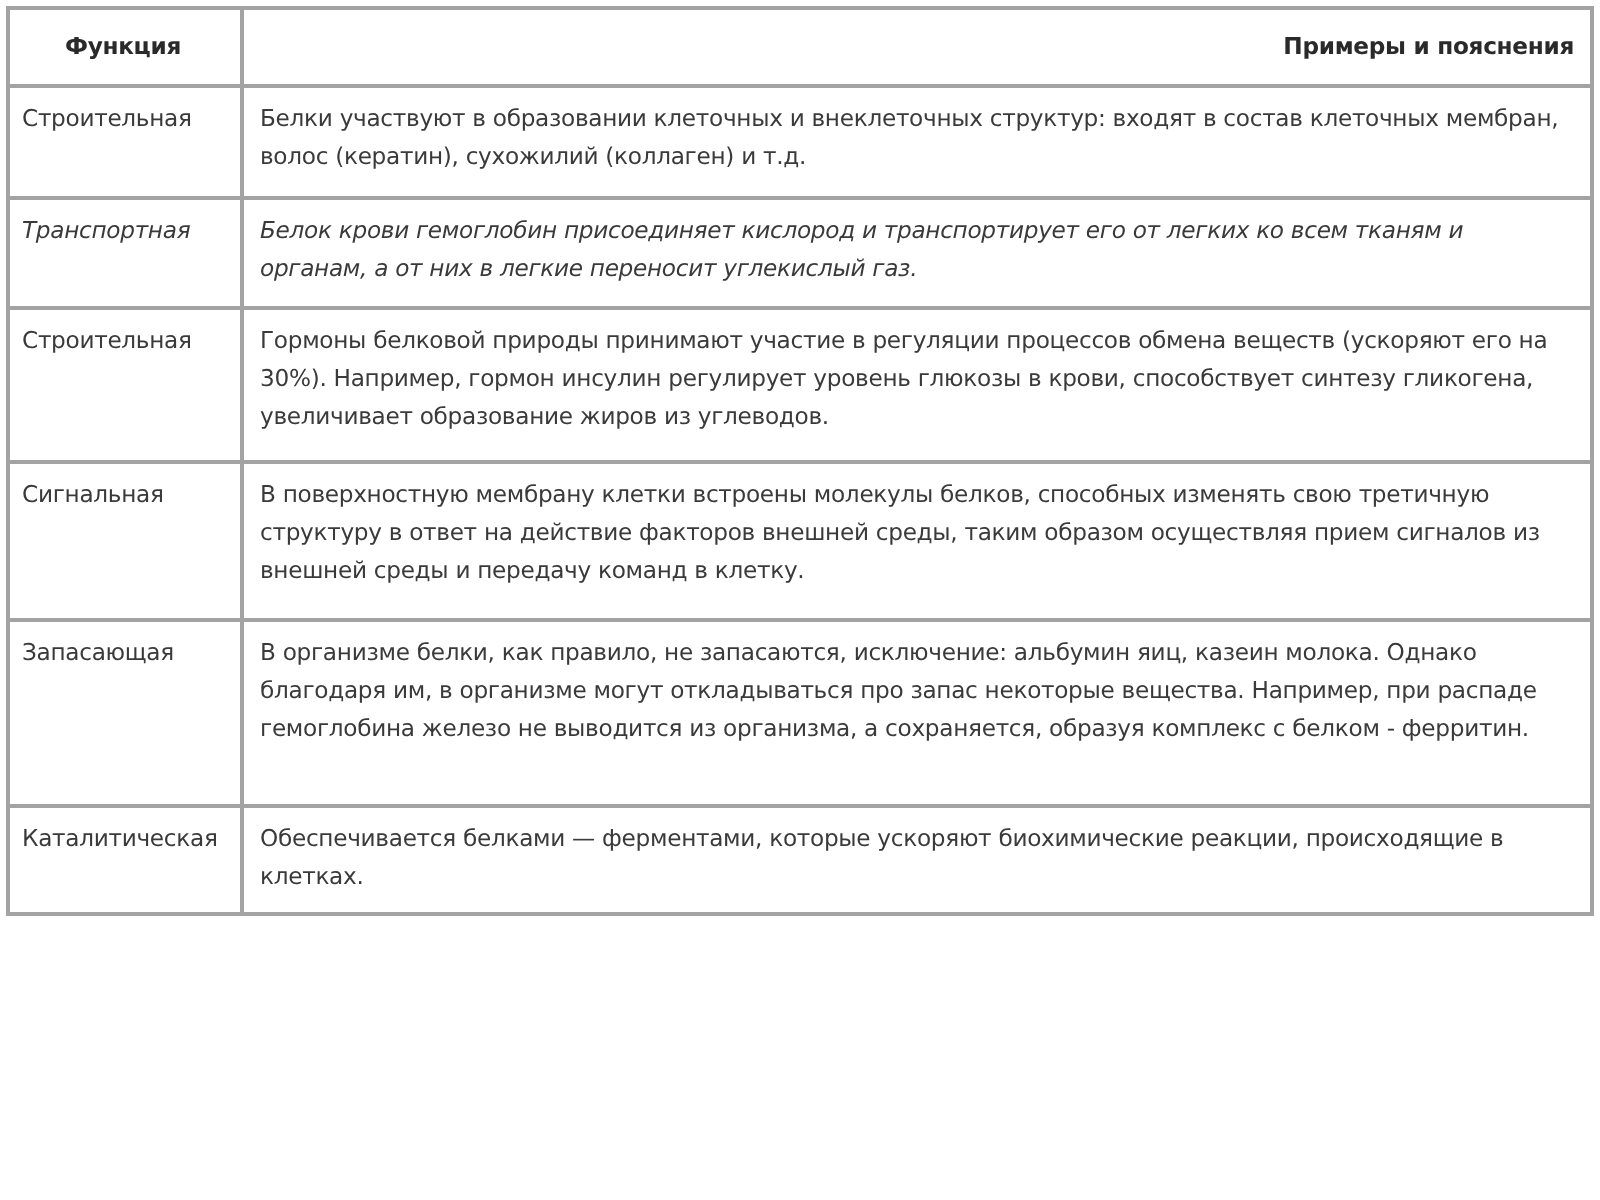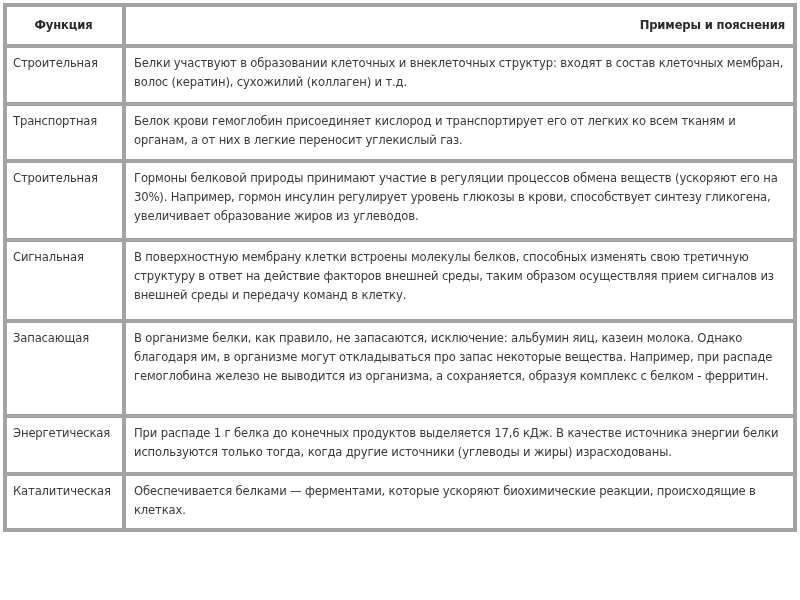--- a/index.html
+++ b/index.html
@@ -4,31 +4,31 @@
   <style>
     html, body { margin: 0; padding: 0; background: #ffffff; }
     body { width: 800px; height: 600px; overflow: hidden; position: relative; }
     .tbl {
       position: absolute; left: 3px; top: 3px; width: 794px;
       border-collapse: collapse; table-layout: fixed;
       font-family: "DejaVu Sans", sans-serif; font-size: 11.6px; color: #3a3a3a;
       letter-spacing: -0.15px;
     }
     .tbl td, .tbl th {
-      border: 4px solid #a3a3a3; vertical-align: top; text-align: left;
+      border: 2px solid #a3a3a3; vertical-align: top; text-align: left;
       padding: 0 8px; line-height: 19px; font-weight: normal;
     }
     .tbl th { font-weight: bold; color: #2a2a2a; vertical-align: middle; height: 37px; }
     .tbl th.c1 { text-align: center; }
     .tbl th.c2 { text-align: right; }
     .c1 { width: 101px; padding-left: 6px !important; }
     .tbl td.txt { padding-top: 6px; padding-bottom: 6px; }
     .tbl td.fn { padding-top: 6px; }
     .r1 td { height: 42px; }
-    .r2 td { height: 41px; }
+    .r2 td { height: 41px; font-style: italic; }
     .r3 td { height: 63px; }
     .r4 td { height: 45px; }
     .r5 td { height: 22px; }
     .r6 td { height: 65px; }
     .r7 td { height: 79px; }
     .r8 td { height: 42px; }
     .r9 td { height: 40px; }
   </style>
 </head>
 <body>
@@ -54,22 +54,18 @@
       <td class="txt">Гормоны белковой природы принимают участие в регуляции процессов обмена веществ (ускоряют его на 30%). Например, гормон инсулин регулирует уровень глюкозы в крови, способствует синтезу гликогена, увеличивает образование жиров из углеводов.</td>
     </tr>
     <tr class="r6">
       <td class="c1 fn">Сигнальная</td>
       <td class="txt">В поверхностную мембрану клетки встроены молекулы белков, способных изменять свою третичную структуру в ответ на действие факторов внешней среды, таким образом осуществляя прием сигналов из внешней среды и передачу команд в клетку.</td>
     </tr>
     <tr class="r7">
       <td class="c1 fn">Запасающая</td>
       <td class="txt">В организме белки, как правило, не запасаются, исключение: альбумин яиц, казеин молока. Однако благодаря им, в организме могут откладываться про запас некоторые вещества. Например, при распаде гемоглобина железо не выводится из организма, а сохраняется, образуя комплекс с белком - ферритин.</td>
     </tr>
-    <tr class="r8">
-      <td class="c1 fn">Энергетическая</td>
-      <td class="txt">При распаде 1 г белка до конечных продуктов выделяется 17,6 кДж. В качестве источника энергии белки используются только тогда, когда другие источники (углеводы и жиры) израсходованы.</td>
-    </tr>
     <tr class="r9">
       <td class="c1 fn">Каталитическая</td>
       <td class="txt">Обеспечивается белками — ферментами, которые ускоряют биохимические реакции, происходящие в клетках.</td>
     </tr>
   </tbody>
 </table>
 
 </body></html>

